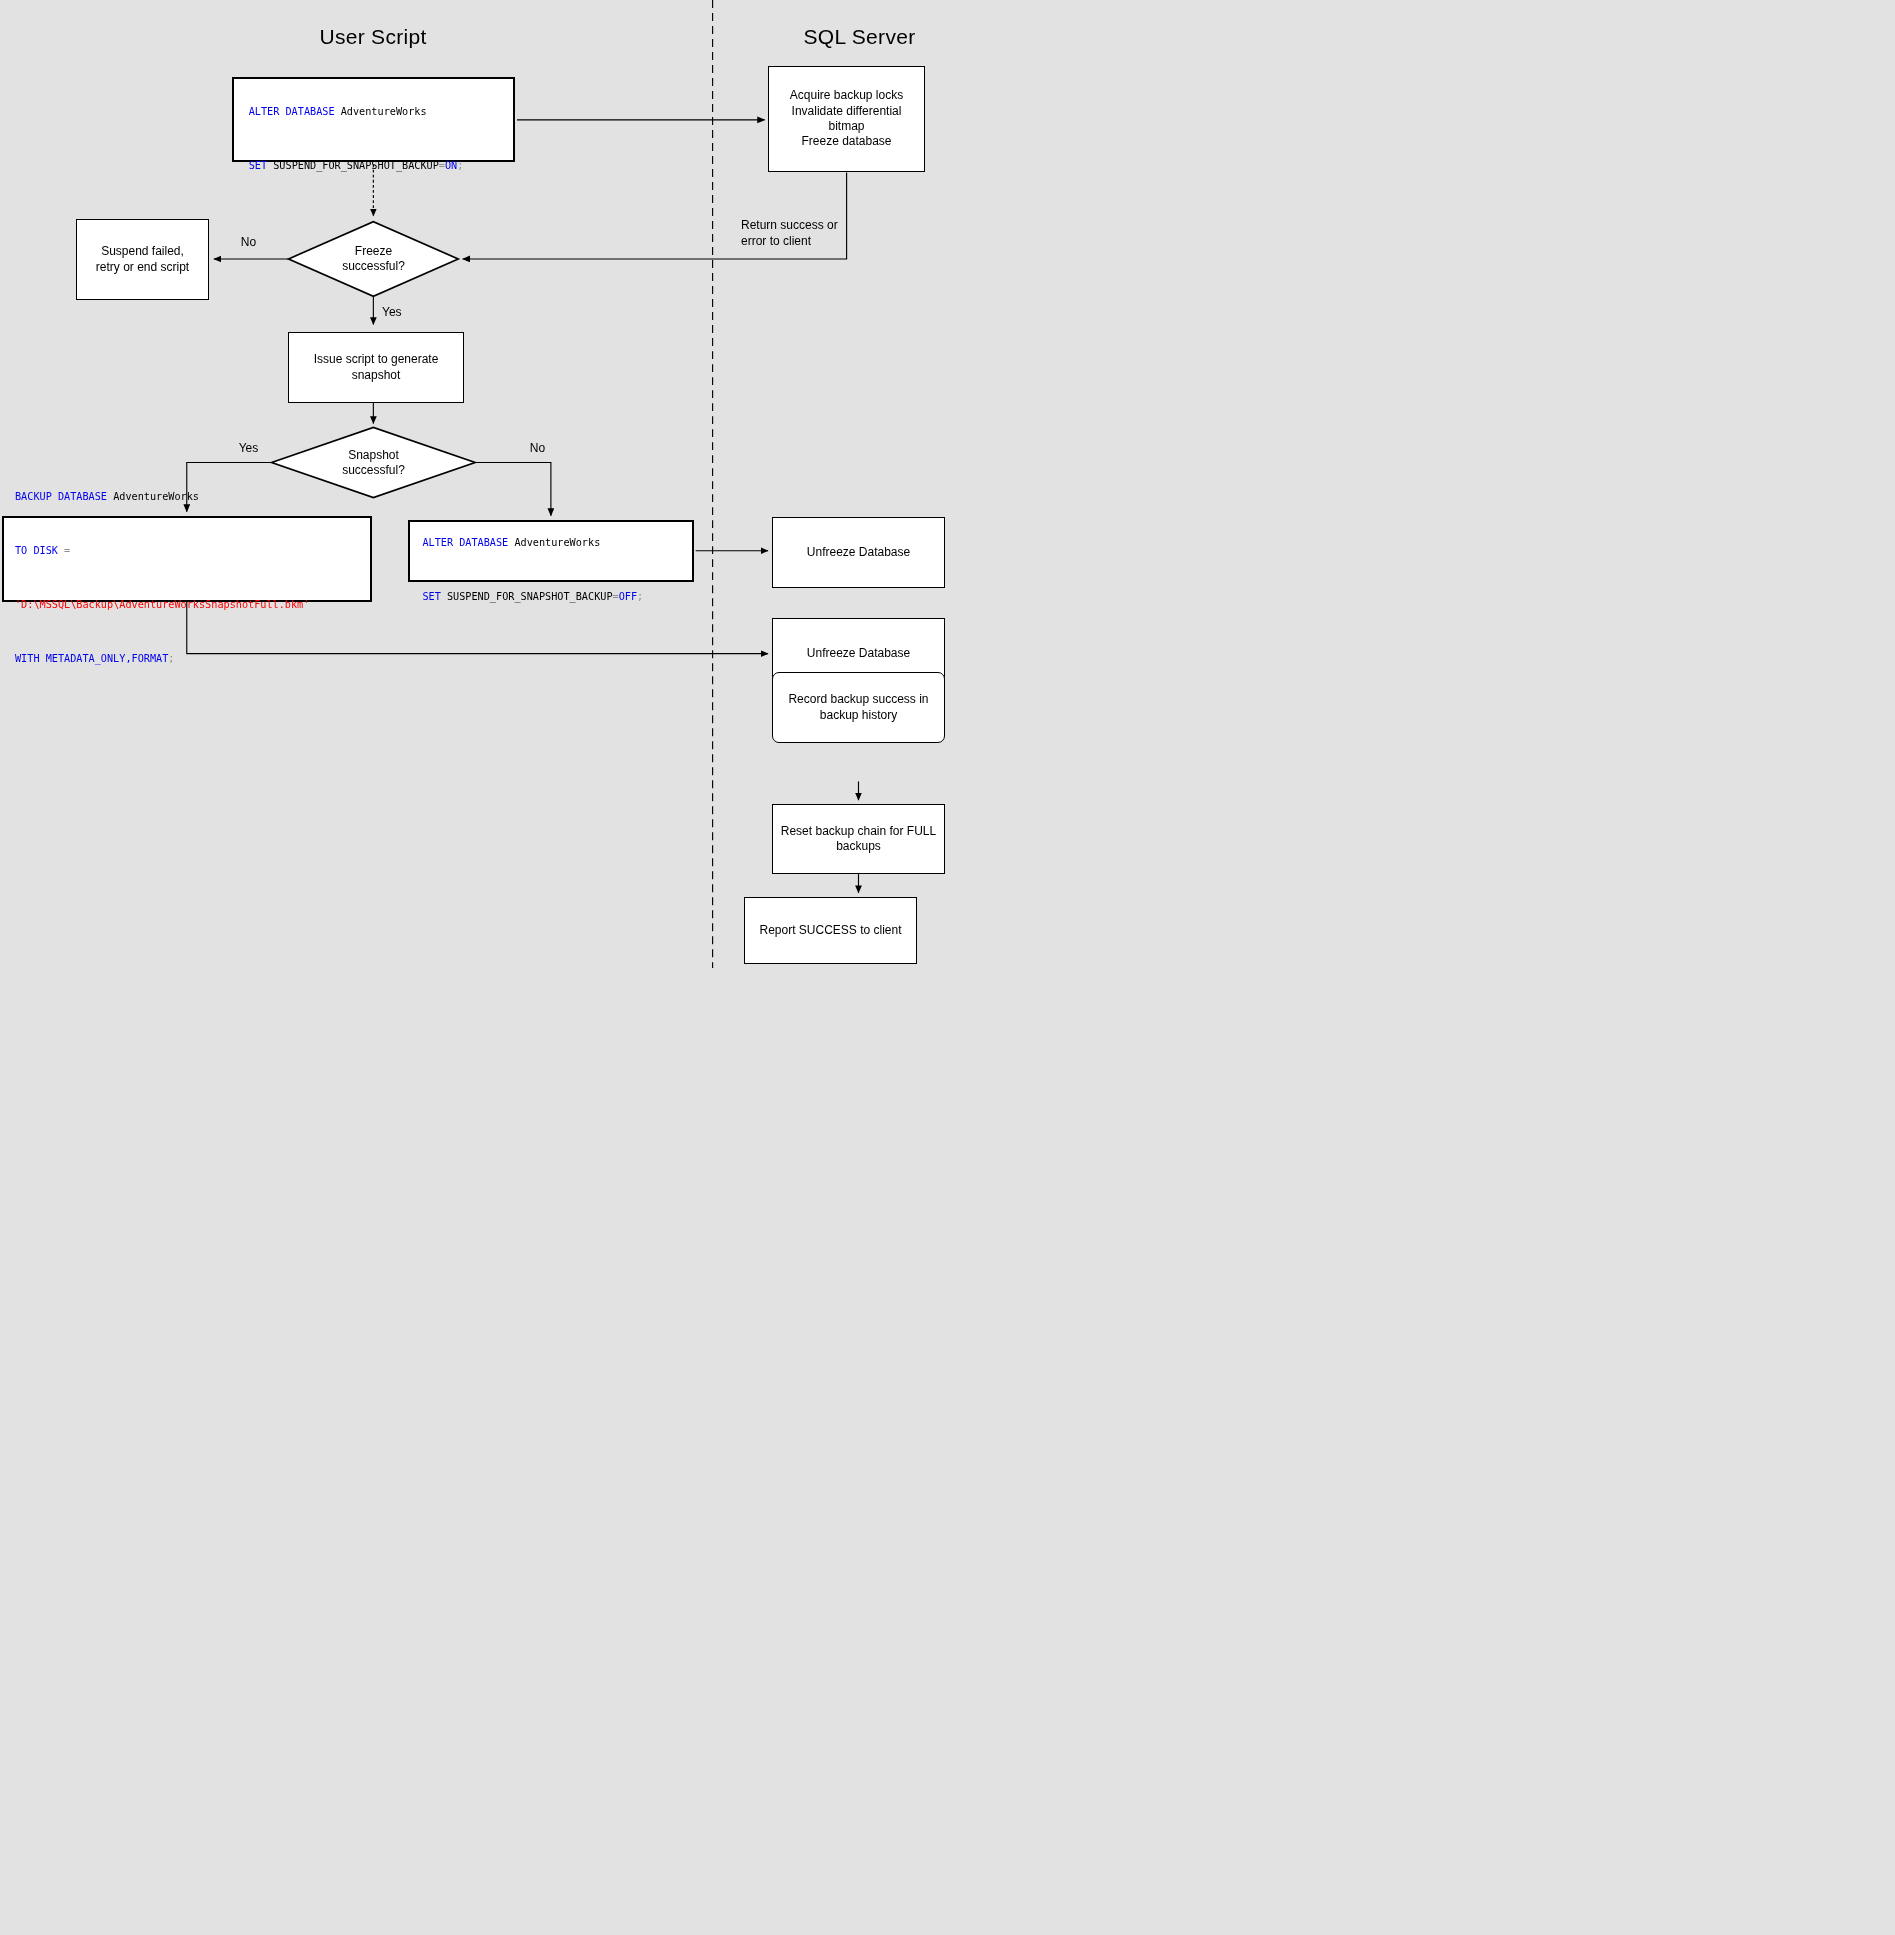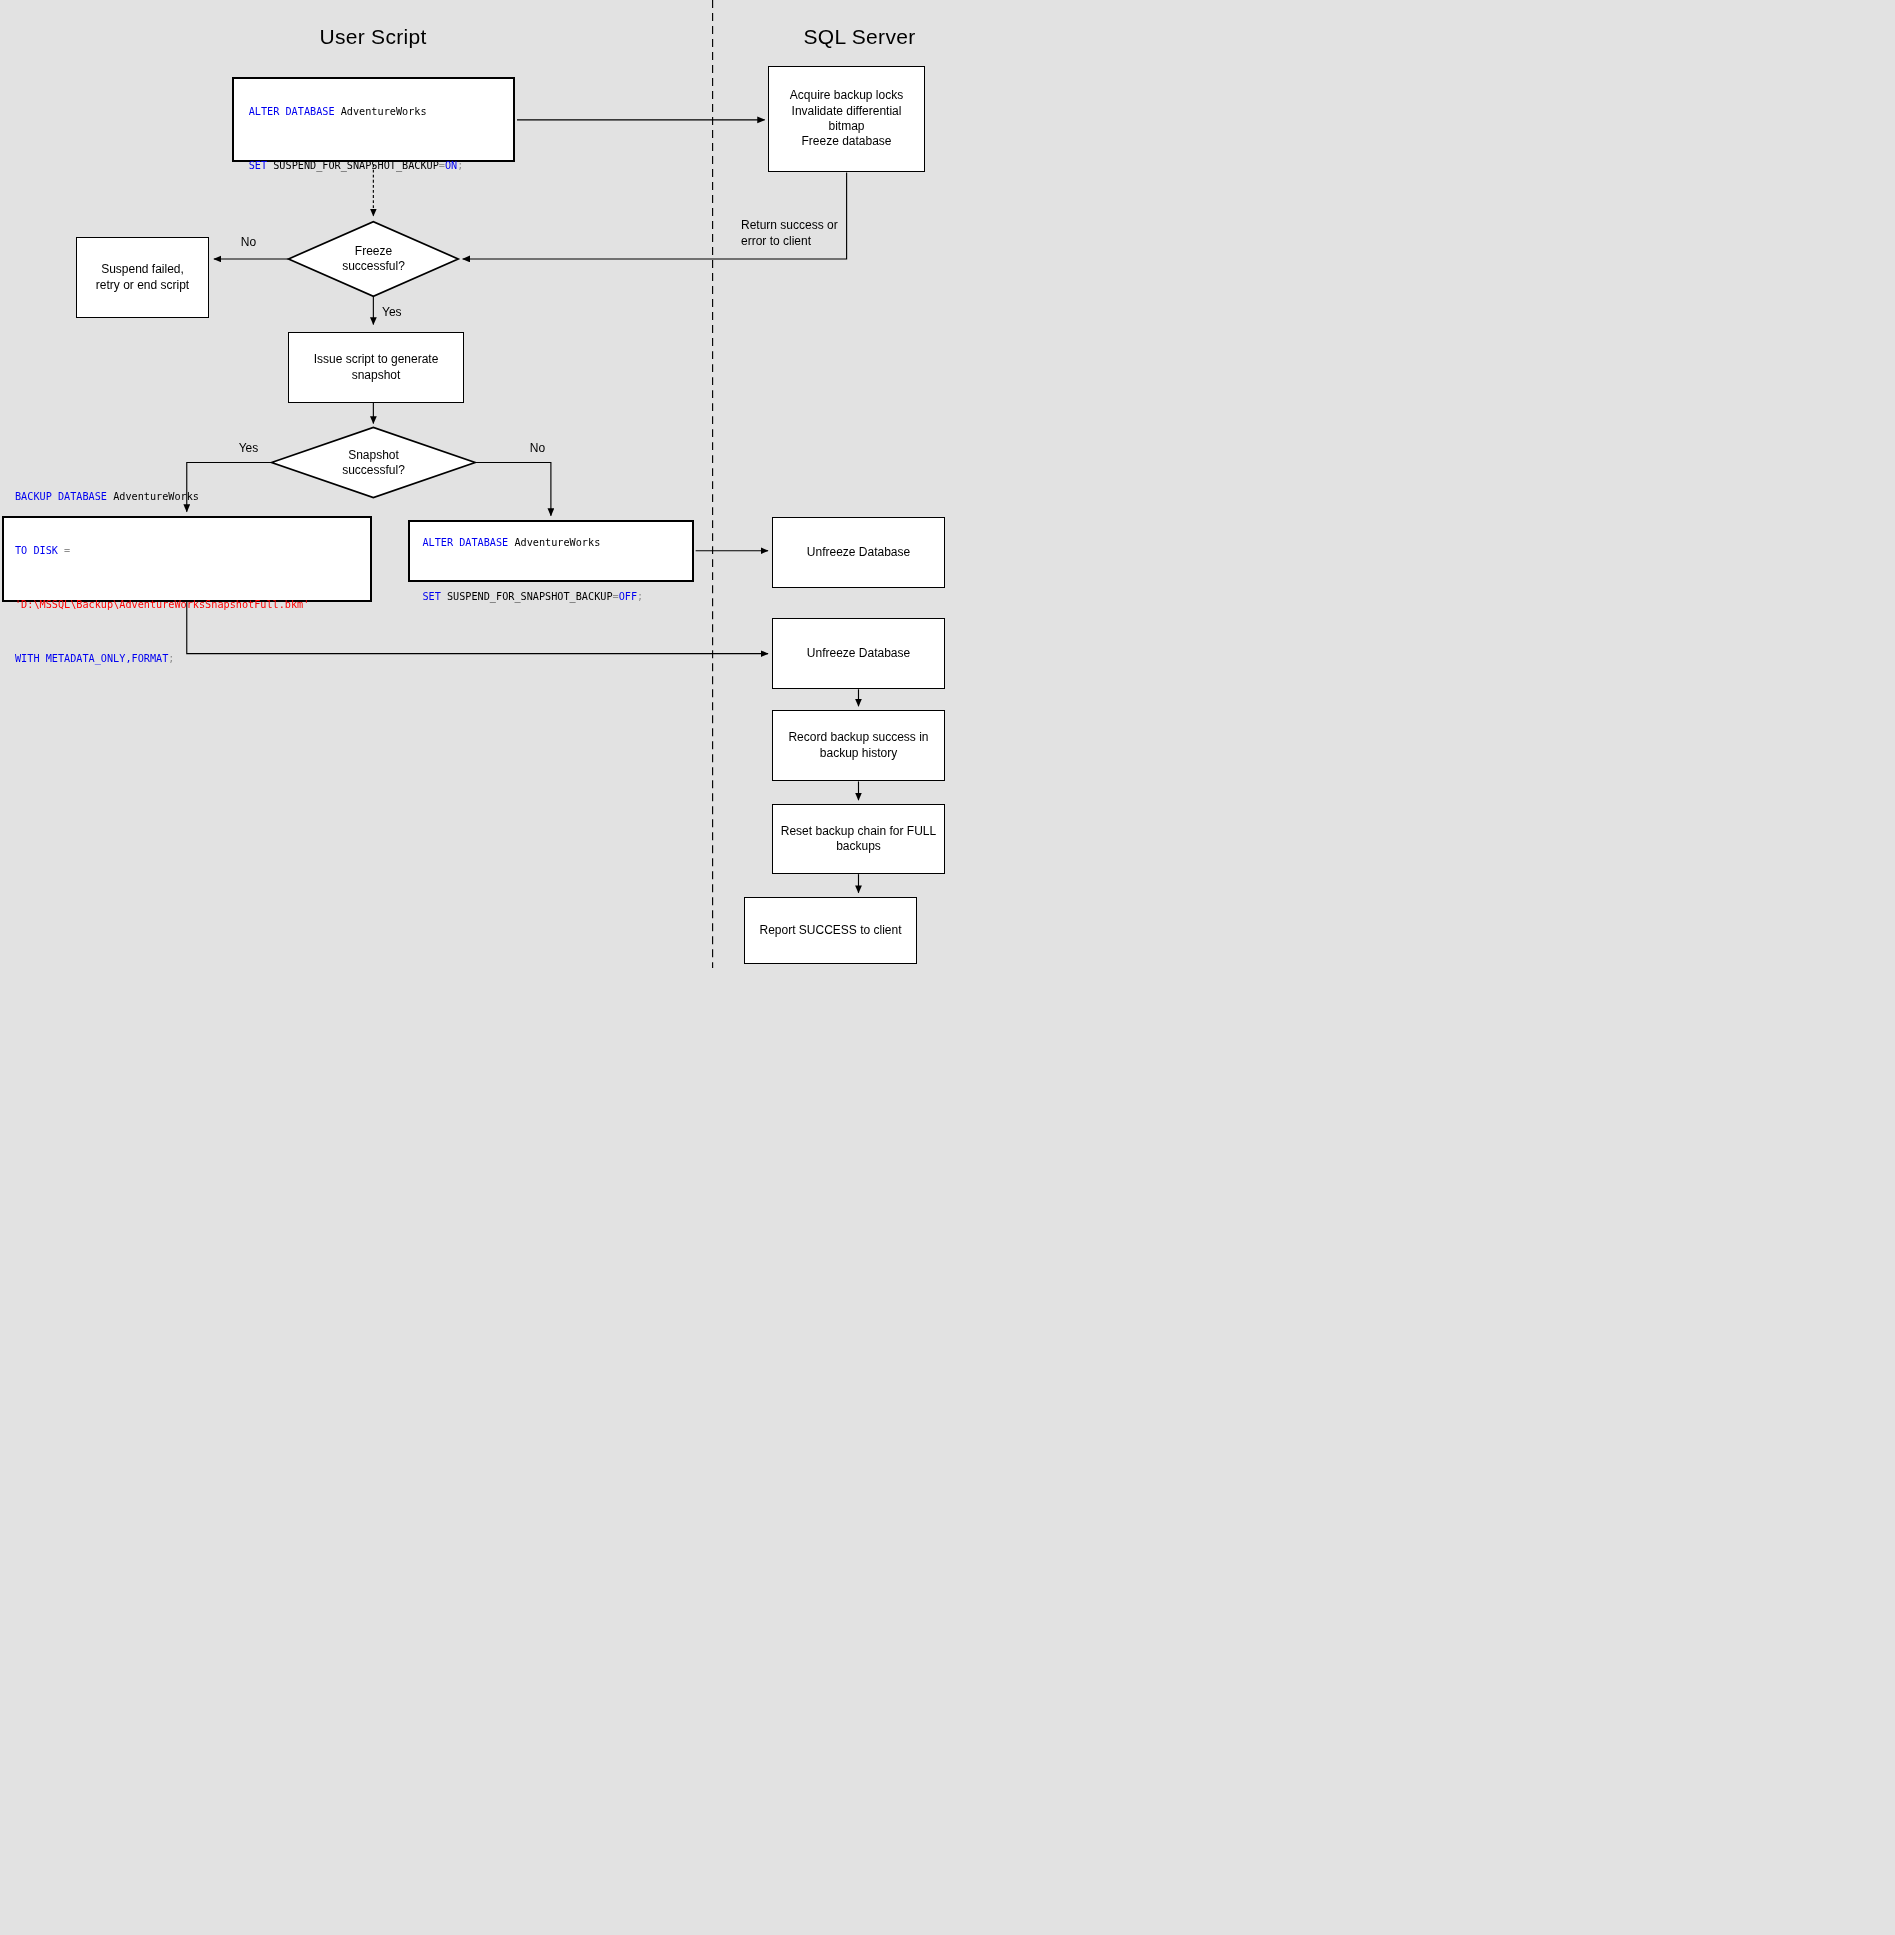--- a/index.html
+++ b/index.html
@@ -122,21 +122,21 @@
 
   <div class="box code" style="left:232px; top:77px; width:283px; height:85px;">
     <div class="code-line"><span class="kw">ALTER DATABASE</span><span> AdventureWorks</span></div>
     <div class="code-line"><span class="kw">SET</span><span> SUSPEND_FOR_SNAPSHOT_BACKUP</span><span class="op">=</span><span class="kw">ON</span><span class="op">;</span></div>
   </div>
 
   <div class="box" style="left:768px; top:66px; width:157px; height:106px;">Acquire backup locks
 Invalidate differential bitmap
 Freeze database</div>
 
-  <div class="box" style="left:76px; top:219px; width:133px; height:81px;margin-top:18px;">Suspend failed,
+  <div class="box" style="left:76px; top:219px; width:133px; height:81px;">Suspend failed,
 retry or end script</div>
 
   <div class="node-label" style="left:317px; top:244px; width:113px;">Freeze
 successful?</div>
 
   <div class="box" style="left:288px; top:332px; width:176px; height:71px;">Issue script to generate
 snapshot</div>
 
   <div class="node-label" style="left:317px; top:448px; width:113px;">Snapshot
 successful?</div>
@@ -148,21 +148,21 @@
     <div class="code-line"><span class="kw">WITH METADATA_ONLY,FORMAT</span><span class="op">;</span></div>
   </div>
 
   <div class="box code" style="left:408px; top:520px; width:286px; height:62px; padding-left:12.4px;">
     <div class="code-line"><span class="kw">ALTER DATABASE</span><span> AdventureWorks</span></div>
     <div class="code-line"><span class="kw">SET</span><span> SUSPEND_FOR_SNAPSHOT_BACKUP</span><span class="op">=</span><span class="kw">OFF</span><span class="op">;</span></div>
   </div>
 
   <div class="box" style="left:772px; top:517px; width:173px; height:71px;">Unfreeze Database</div>
   <div class="box" style="left:772px; top:618px; width:173px; height:71px;">Unfreeze Database</div>
-  <div class="box" style="left:772px; top:710px; width:173px; height:71px;">Record backup success in
+  <div class="box" style="left:772px; top:672px; width:173px; height:71px;border-radius:7px;">Record backup success in
 backup history</div>
   <div class="box" style="left:772px; top:804px; width:173px; height:70px;">Reset backup chain for FULL
 backups</div>
   <div class="box" style="left:744px; top:897px; width:173px; height:67px;">Report SUCCESS to client</div>
 
   <div class="edge-label" style="left:220px; top:234px; width:57px; text-align:center;">No</div>
   <div class="edge-label" style="left:382px; top:304px;">Yes</div>
   <div class="edge-label" style="left:741px; top:217px; width:113px;">Return success or
 error to client</div>
   <div class="edge-label" style="left:220px; top:440px; width:57px; text-align:center;">Yes</div>

